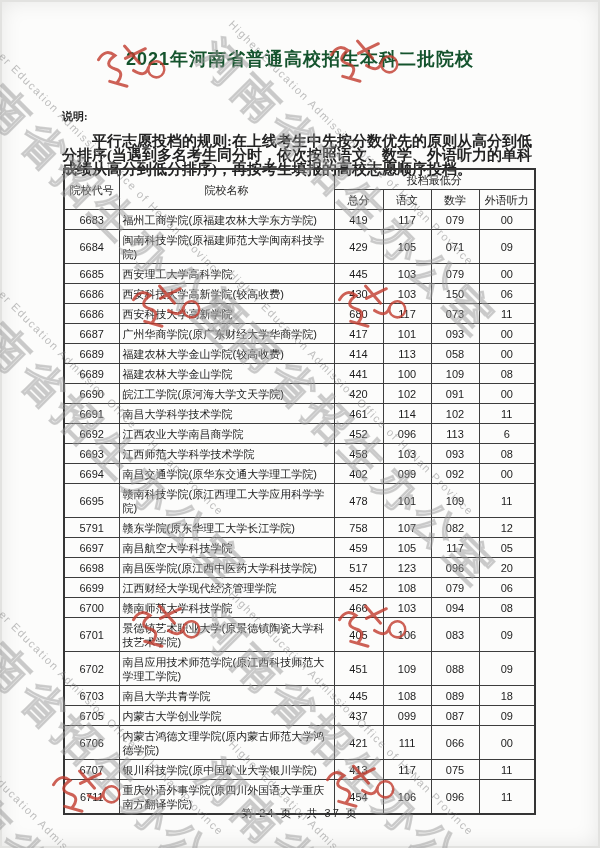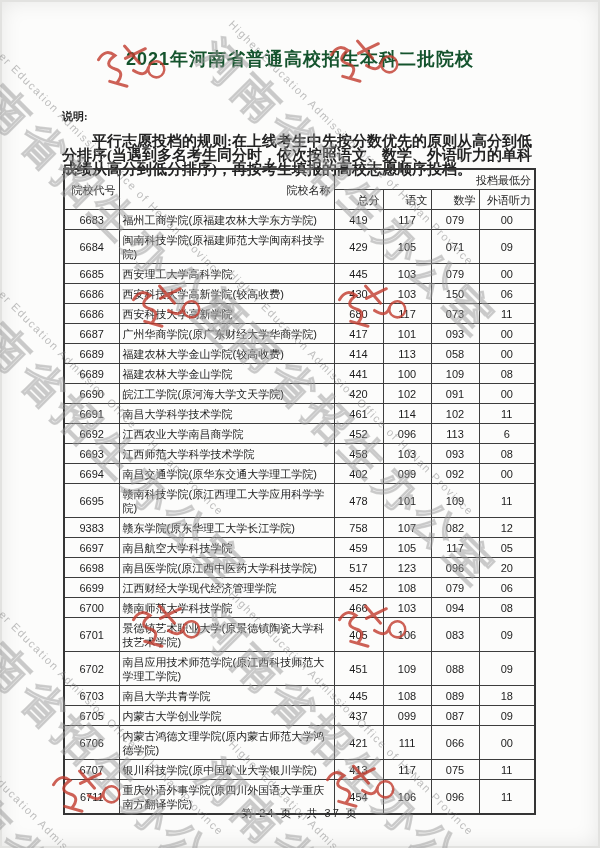--- a/index.html
+++ b/index.html
@@ -20,21 +20,21 @@
   
   table.score{
     position:absolute;top:168px;left:63px;width:471px;z-index:2;
     border-collapse:collapse;table-layout:fixed;background:transparent;
   }
   table.score th,table.score td{
     border:1px solid #3d3d3d;font-size:11px;line-height:14px;
     padding:2.5px 3px;color:#1c1c1c;background:transparent;
   }
   table.score{border:2px solid #353535;}
-  th{font-weight:normal;text-align:right;}
+  th{font-weight:normal;text-align:center;}
   td.c{text-align:center;}
   td.name{text-align:left;padding-left:5px;word-break:break-all;}
   
   .footer{position:absolute;top:806px;left:0;right:0;text-align:center;font-size:11px;
     letter-spacing:2px;color:#2a2a2a;z-index:2;}
   
   .wm-layer{position:absolute;inset:0;z-index:3;pointer-events:none;}
   .wm-cluster{position:absolute;transform:rotate(45deg);transform-origin:left top;white-space:nowrap;}
   .wm-en{font-size:11px;letter-spacing:1.5px;color:rgba(130,130,130,.50);}
   .wm-cn{font-size:44px;font-weight:bold;letter-spacing:6px;
@@ -184,21 +184,21 @@
     </tr>
         <tr>
       <td class="c">6695</td>
       <td class="name">赣南科技学院(原江西理工大学应用科学学院)</td>
       <td class="c">478</td>
       <td class="c">101</td>
       <td class="c">109</td>
       <td class="c">11</td>
     </tr>
         <tr>
-      <td class="c">9383</td>
+      <td class="c">5791</td>
       <td class="name">赣东学院(原东华理工大学长江学院)</td>
       <td class="c">758</td>
       <td class="c">107</td>
       <td class="c">082</td>
       <td class="c">12</td>
     </tr>
         <tr>
       <td class="c">6697</td>
       <td class="name">南昌航空大学科技学院</td>
       <td class="c">459</td>

